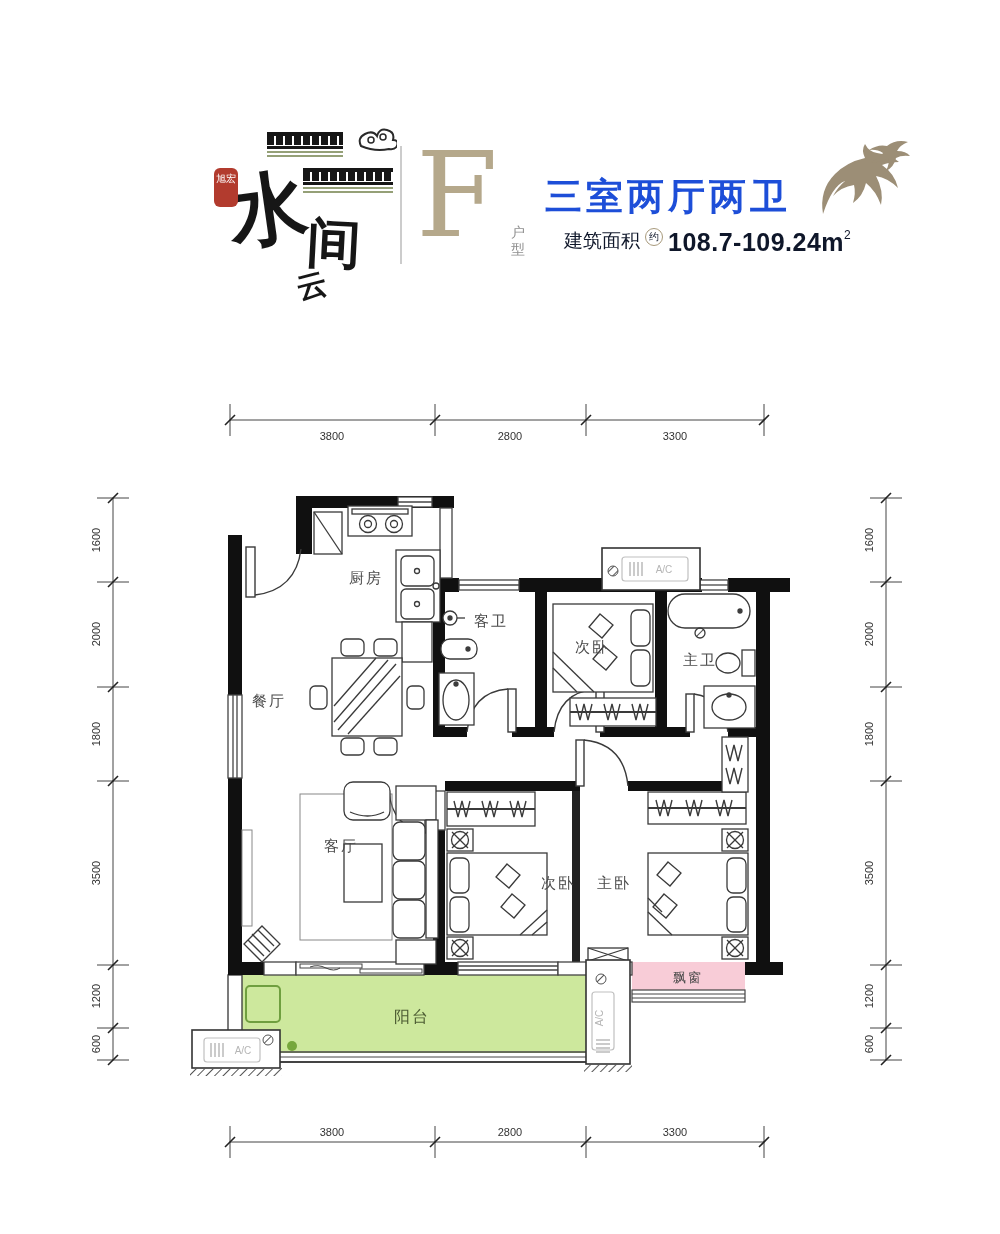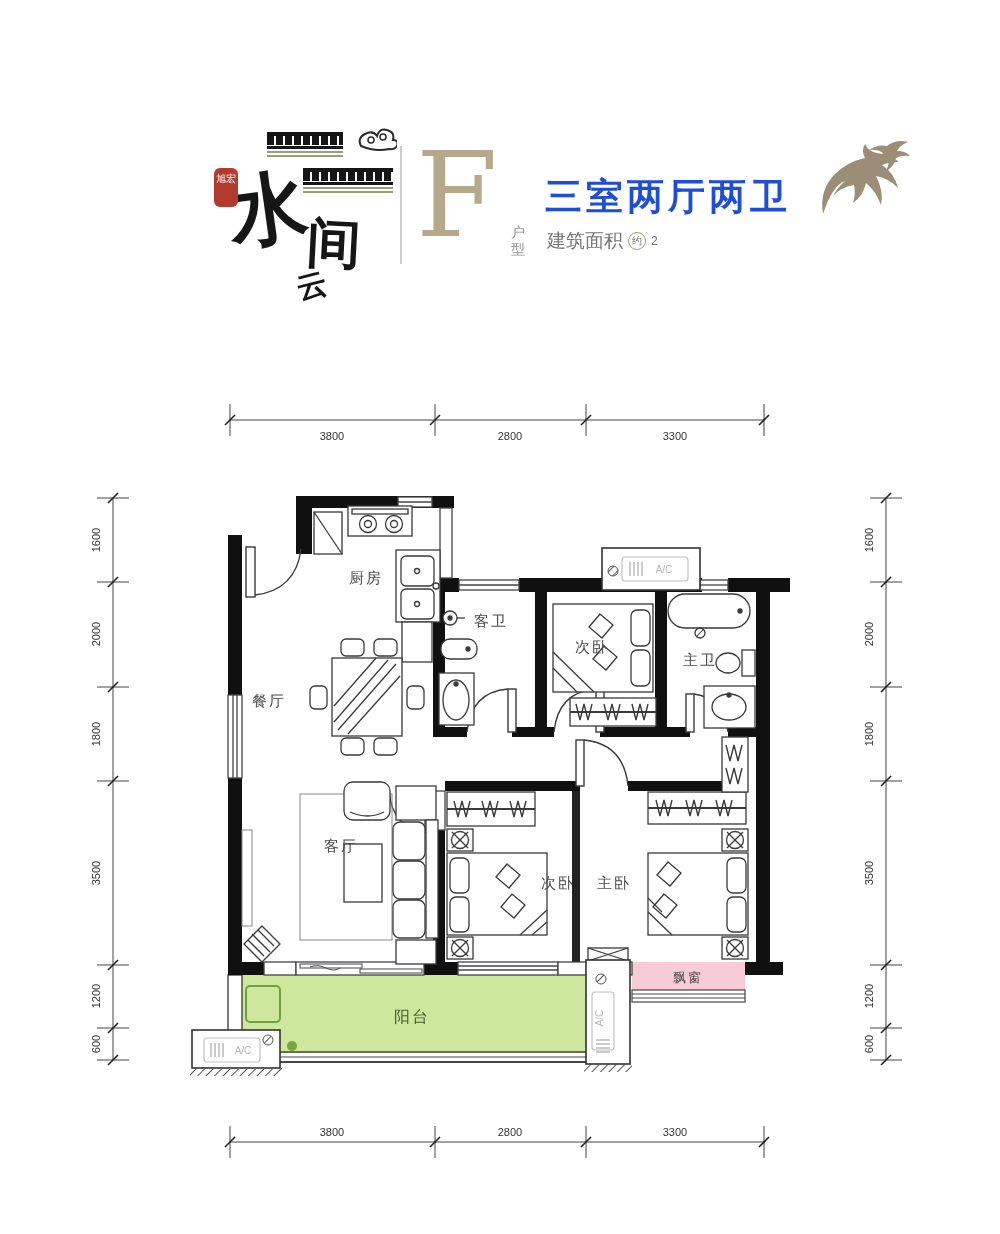--- a/index.html
+++ b/index.html
@@ -14,21 +14,21 @@
   .eave{height:3px;background:#161616;margin-top:1px;}
   .olive{height:2px;background:#95a077;margin-top:2px;}
   #seal{left:214px;top:168px;width:24px;height:34px;background:#b23b2e;border-radius:6px;
         color:#fff;font-size:10px;line-height:11px;text-align:center;padding-top:5px;}
   .callig{position:absolute;color:#161616;font-family:"DejaVu Serif",serif;font-weight:bold;}
   #divider{left:400px;top:146px;width:2px;height:118px;background:#cccccc;}
   #f-letter{left:416px;top:136px;font-family:"DejaVu Serif",serif;font-size:118px;line-height:118px;
             color:#b5a88b;}
   #f-sub{left:511px;top:224px;width:18px;font-size:14px;line-height:17px;color:#8f8f8f;}
   #title{left:545px;top:172px;font-size:37px;font-weight:bold;letter-spacing:4px;color:#1d4ed8;}
-  #area-row{left:547px;top:228px;color:#737373;font-size:19px;display:flex;align-items:center;}
+  #area-row{left:564px;top:228px;color:#0f172a;font-size:19px;display:flex;align-items:flex-start;}
   #area-circ{display:inline-block;width:16px;height:16px;border:1px solid #a89a7c;border-radius:50%;
              font-size:10px;line-height:16px;text-align:center;margin:0 5px;}
   #area-val{font-size:25px;font-weight:bold;letter-spacing:0.5px;}
   #area-sup{font-size:12px;vertical-align:super;}
   svg text{font-family:"Liberation Sans",sans-serif;}
   .roomlbl{fill:#4a4a4a;font-size:15px;letter-spacing:2px;}
   .dimtxt{fill:#333333;font-size:11px;}
   .actxt{fill:#b5b5b5;font-size:10px;}
 </style>
 </head>
@@ -62,20 +62,21 @@
 <div class="abs" id="divider"></div>
 <div class="abs" id="f-letter">F</div>
 <div class="abs" id="f-sub">
   <div>户</div>
   <div>型</div>
 </div>
 <div class="abs" id="title">三室两厅两卫</div>
 <div class="abs" id="area-row">
   <span>建筑面积</span>
   <span id="area-circ">约</span>
+  <span id="area-val">108.7-109.24m</span>
   <span id="area-sup">2</span>
 </div>
 <svg class="abs" style="left:795px;top:126px" width="125" height="120" viewBox="0 0 125 120">
   <path d="M28 88 q-4 -24 12 -40 q12 -12 30 -16 q-4 -8 0 -14 q4 8 12 9 q14 2 22 9 q-10 0 -17 3
            q13 9 16 23 q-10 -10 -22 -12 q8 15 5 29 q-5 -14 -15 -22 q-3 13 -13 20 q3 -10 1 -18
            q-13 2 -21 11 q5 -9 12 -15 q-13 5 -22 33 z" fill="#9c8e76"></path>
   <path d="M92 20 q9 -7 21 -4 q-8 3 -11 9 q9 0 13 5 q-9 -1 -14 2 q-2 9 -10 13 q4 -8 2 -13
            q-8 5 -17 4 q9 -4 12 -9 q-6 -4 -14 -3 q9 -6 18 -4 z" fill="#9c8e76"></path>
 </svg>
 

